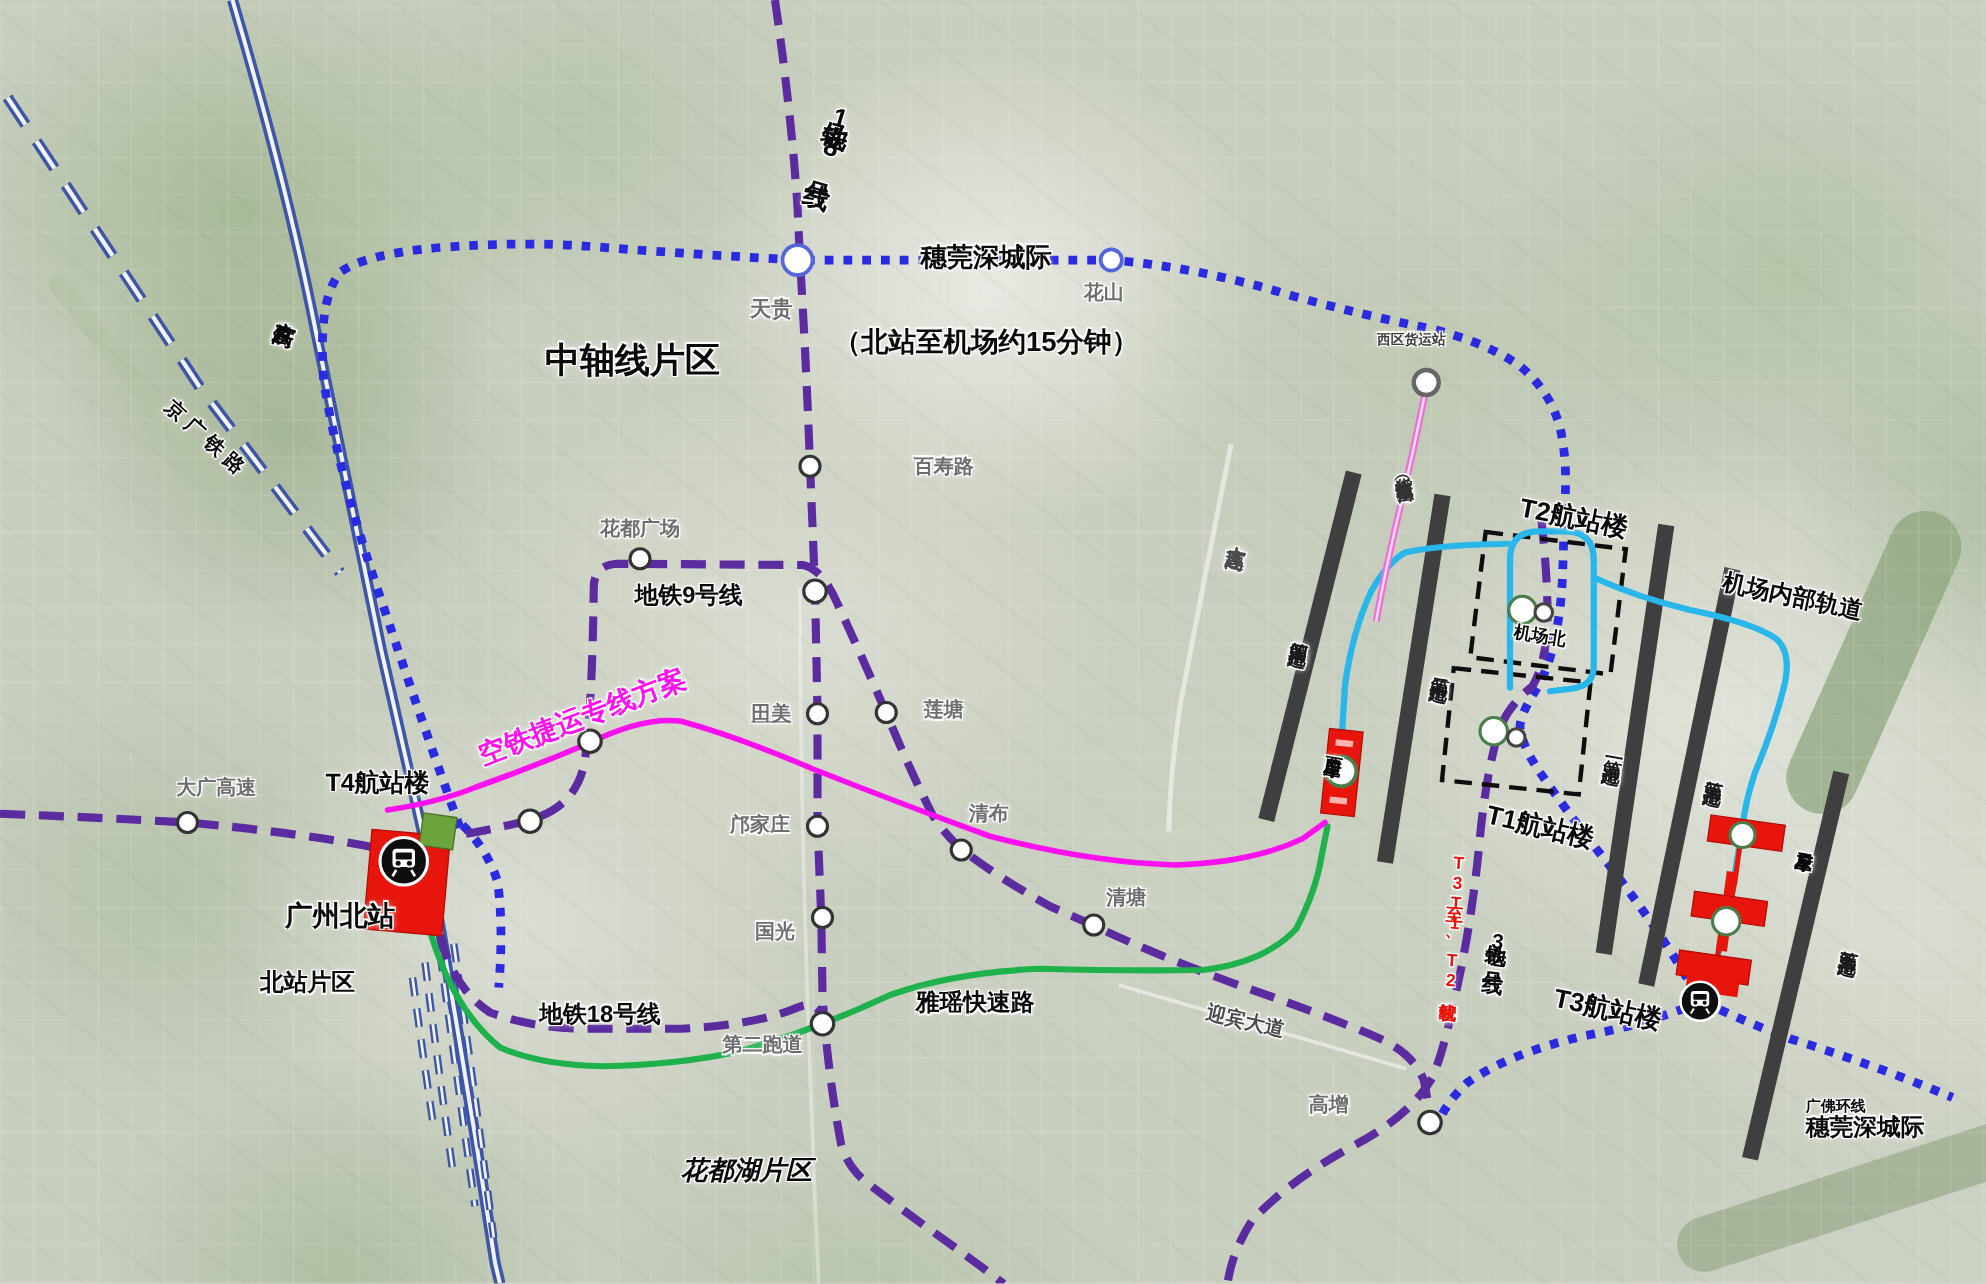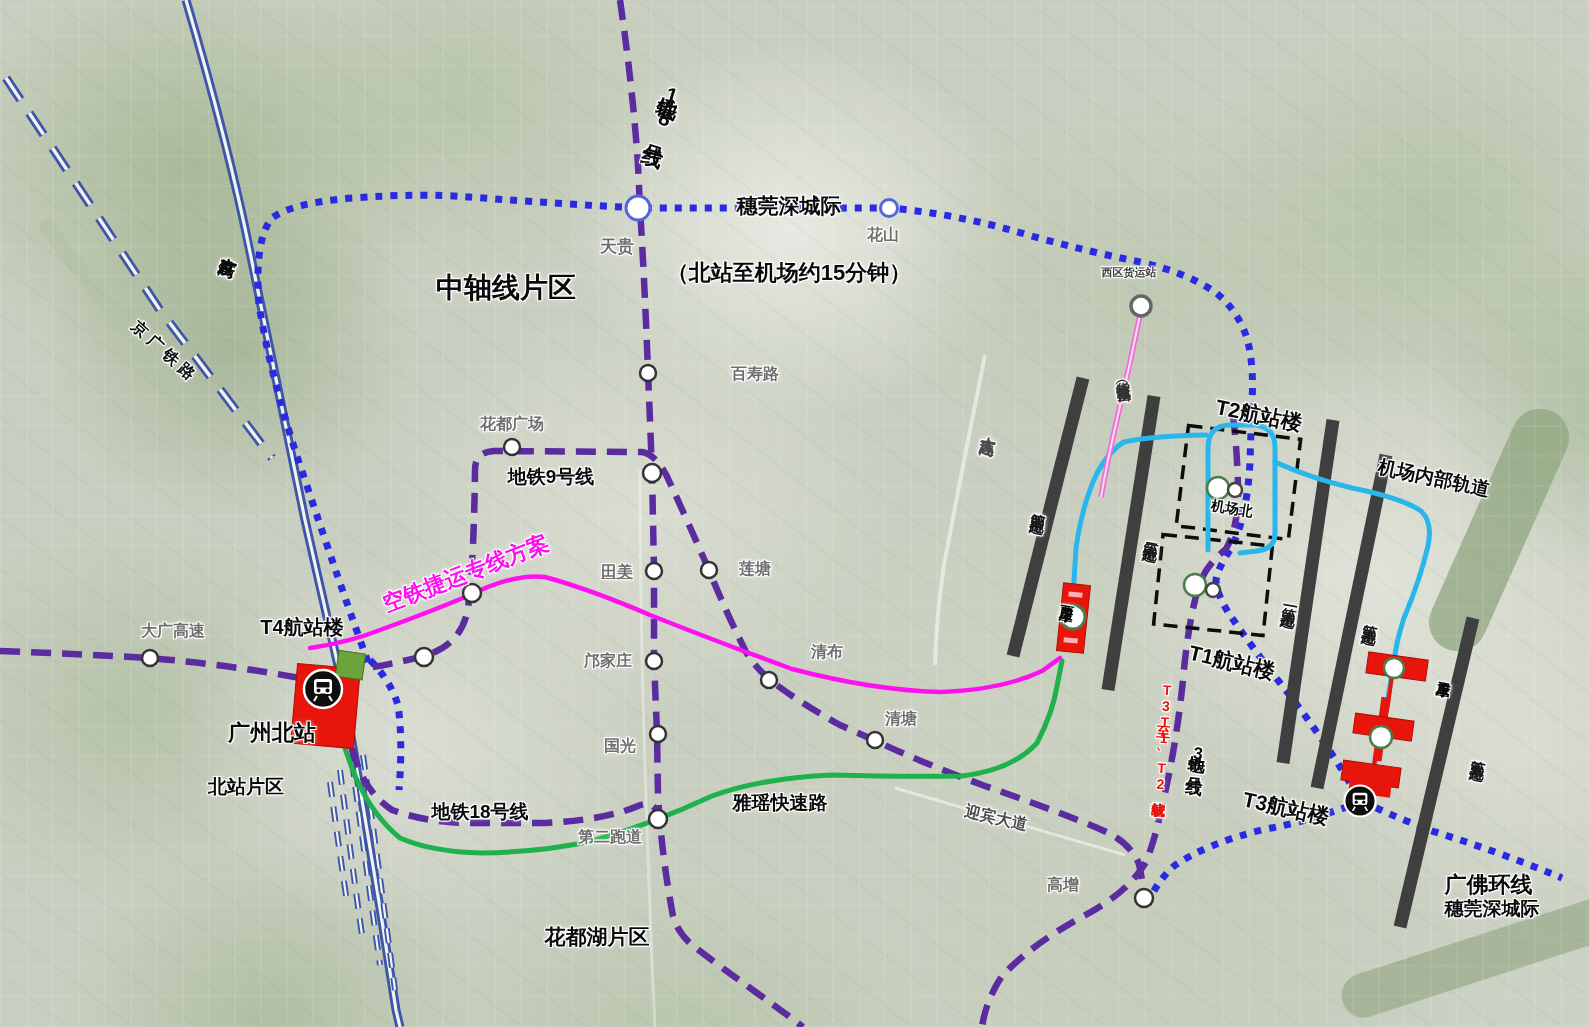--- a/index.html
+++ b/index.html
@@ -204,33 +204,33 @@
   <div class="lbl mid" style="left:506px;top:288px;font-size:28px;">中轴线片区</div>
   <div class="lbl place" style="left:617px;top:247px;font-size:17px;">天贵</div>
   <div class="lbl place" style="left:883px;top:235px;">花山</div>
   <div class="lbl place" style="left:755px;top:374px;">百寿路</div>
   <div class="lbl place" style="left:512px;top:424px;">花都广场</div>
   <div class="lbl mid" style="left:551px;top:477px;">地铁9号线</div>
   <div class="lbl place" style="left:617px;top:572px;text-decoration:underline;">田美</div>
   <div class="lbl place" style="left:755px;top:569px;">莲塘</div>
   <div class="lbl place" style="left:608px;top:661px;">邝家庄</div>
   <div class="lbl place" style="left:620px;top:746px;">国光</div>
-  <div class="lbl place" style="left:791px;top:652px;margin-left:36px;">清布</div>
+  <div class="lbl place" style="left:791px;top:652px;">清布</div>
   <div class="lbl place" style="left:901px;top:719px;text-align:center;">清塘</div>
 
   <div class="lbl magenta-lbl" style="left:466px;top:574px;transform:translate(-50%,-50%) rotate(-21deg);">空铁捷运专线方案</div>
 
   <div class="lbl mid" style="left:302px;top:627px;font-size:20px;">T4航站楼</div>
   <div class="lbl place" style="left:173px;top:631px;">大广高速</div>
   <div class="lbl big" style="left:272px;top:733px;font-size:22px;">广州北站</div>
   <div class="lbl mid" style="left:246px;top:787px;">北站片区</div>
   <div class="lbl mid" style="left:480px;top:812px;">地铁18号线</div>
   <div class="lbl mid" style="left:780px;top:803px;">雅瑶快速路</div>
   <div class="lbl place" style="left:610px;top:837px;">第二跑道</div>
-  <div class="lbl big" style="left:597px;top:937px;">花都湖片区</div>
+  <div class="lbl big" style="left:597px;top:937px;font-style:italic;">花都湖片区</div>
   <div class="lbl road" style="left:996px;top:818px;transform:translate(-50%,-50%) rotate(13deg);">迎宾大道</div>
   <div class="lbl place" style="left:1063px;top:885px;">高增</div>
   <div class="lbl v road" style="left:991px;top:426px;transform:translate(-50%,-50%) rotate(10deg);">大广高速</div>
 
   <div class="lbl small-bold" style="left:1129px;top:272px;">西区货运站</div>
   <div class="lbl v" style="left:1121px;top:375px;font-size:14px;color:#333;transform:translate(-50%,-50%) rotate(-7deg);">货运专线（预留）</div>
 
   <div class="lbl v runway-lbl" style="left:1040px;top:506px;transform:translate(-50%,-50%) rotate(10deg);">第四跑道</div>
   <div class="lbl v runway-lbl" style="left:1153px;top:534px;transform:translate(-50%,-50%) rotate(10deg);">第二跑道</div>
   <div class="lbl v" style="left:1069px;top:597px;font-size:14px;transform:translate(-50%,-50%) rotate(10deg);">西卫星厅</div>
@@ -240,17 +240,17 @@
   <div class="lbl v runway-lbl" style="left:1291px;top:600px;transform:translate(-50%,-50%) rotate(10deg);">第一跑道</div>
   <div class="lbl big" style="left:1232px;top:662px;transform:translate(-50%,-50%) rotate(13deg);">T1航站楼</div>
   <div class="lbl v runway-lbl" style="left:1372px;top:617px;transform:translate(-50%,-50%) rotate(10deg);">第三跑道</div>
   <div class="lbl v" style="left:1446px;top:672px;font-size:14px;transform:translate(-50%,-50%) rotate(10deg);">东卫星厅</div>
   <div class="lbl v runway-lbl" style="left:1480px;top:753px;transform:translate(-50%,-50%) rotate(10deg);">第五跑道</div>
   <div class="lbl v" style="left:1198px;top:754px;font-size:17px;transform:translate(-50%,-50%) rotate(7deg);">地铁3号线</div>
   <div class="lbl v red-lbl" style="left:1163px;top:737px;transform:translate(-50%,-50%) rotate(4deg);">T3至T1、T2智轨线</div>
   <div class="lbl big" style="left:1286px;top:808px;transform:translate(-50%,-50%) rotate(12deg);">T3航站楼</div>
 
   <div class="lbl" style="left:1492px;top:896px;">
-    <div style="font-size:22px;">广佛环线</div>
+    <div style="font-size:12px;">广佛环线</div>
     <div style="font-size:19px;">穗莞深城际</div>
   </div>
 
 </div>
 
 </body></html>

